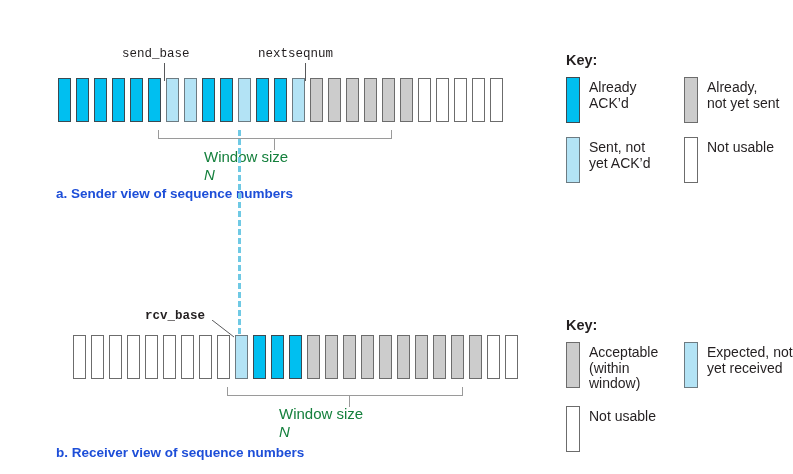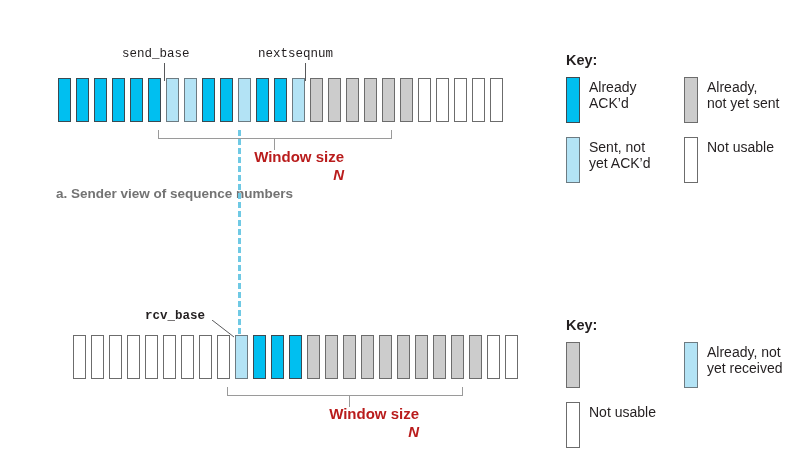--- a/index.html
+++ b/index.html
@@ -27,30 +27,30 @@
     position:absolute;font-family:"Liberation Mono", monospace;
     font-size:12.5px;color:#231f20;white-space:nowrap;letter-spacing:0px;
   }
   .tick{position:absolute;width:1px;background:#58595b;}
   .leader{position:absolute;}
 
   
   .bracket{position:absolute;height:9px;border:1px solid #9a9a9a;
            border-top:none;border-color:#9a9a9a;box-sizing:border-box;}
   .bracket-stem{position:absolute;width:1px;background:#9a9a9a;height:12px;}
-  .winlabel{position:absolute;font-size:15px;color:#b91c1c;white-space:nowrap;text-align:right;font-weight:bold;}
+  .winlabel{position:absolute;font-size:15px;color:#15803d;white-space:nowrap;text-align:left;}
   .winlabel .nn{display:block;font-style:italic;font-size:15px;margin-top:1px;}
 
   
   .dashline{
     position:absolute;width:0;border-left:3px dashed #6fc9e4;
   }
 
   
-  .caption{position:absolute;font-size:13.5px;font-weight:bold;color:#737373;white-space:nowrap;}
+  .caption{position:absolute;font-size:13.5px;font-weight:bold;color:#1d4ed8;white-space:nowrap;}
 
   
   .key{position:absolute;}
   .key-title{font-size:14.5px;font-weight:bold;color:#231f20;margin-bottom:9px;}
   .key-grid{display:grid;grid-template-columns:118px 118px;column-gap:0px;row-gap:14px;}
   .key-item{display:flex;align-items:flex-start;gap:9px;}
   .swatch{width:14px;height:46px;border:1px solid #58595b;box-sizing:border-box;flex:0 0 auto;background:#fff;}
   .swatch.acked{background:#00bff0;border-color:#3b4a52;}
   .swatch.sent{background:#b3e3f5;border-color:#6d7b82;}
   .swatch.usable{background:#cccccc;border-color:#6c6c6c;}
@@ -142,20 +142,21 @@
       <div class="cell notusable" style="left: 432px;"></div>
     </div>
 
   <div class="bracket" style="left:227px;top:379px;width:236px;"></div>
   <div class="bracket-stem" style="left:349px;top:388px;height:11px;"></div>
   <div class="winlabel" style="left:279px;top:397px;width:140px;">
     <span>Window size</span>
     <span class="nn">N</span>
   </div>
 
+  <div class="caption" style="left:56px;top:437px;">b. Receiver view of sequence numbers</div>
 
   <div class="key" id="sender-key" style="left:566px;top:44px;">
     <div class="key-title">Key:</div>
     <div class="key-grid" id="sender-key-grid">
         <div class="key-item">
           <div class="swatch acked"></div>
           <div class="key-text">
             <span>Already</span>
             <span>ACK’d</span>
           </div>
@@ -181,25 +182,30 @@
           </div>
         </div>
       </div>
   </div>
 
   <div class="key" id="receiver-key" style="left:566px;top:309px;">
     <div class="key-title">Key:</div>
     <div class="key-grid" id="receiver-key-grid">
         <div class="key-item">
           <div class="swatch usable"></div>
+          <div class="key-text">
+            <span>Acceptable</span>
+            <span>(within</span>
+            <span>window)</span>
+          </div>
         </div>
         <div class="key-item">
           <div class="swatch sent"></div>
           <div class="key-text">
-            <span>Already, not</span>
+            <span>Expected, not</span>
             <span>yet received</span>
           </div>
         </div>
         <div class="key-item">
           <div class="swatch notusable"></div>
           <div class="key-text">
             <span>Not usable</span>
           </div>
         </div>
       </div>

